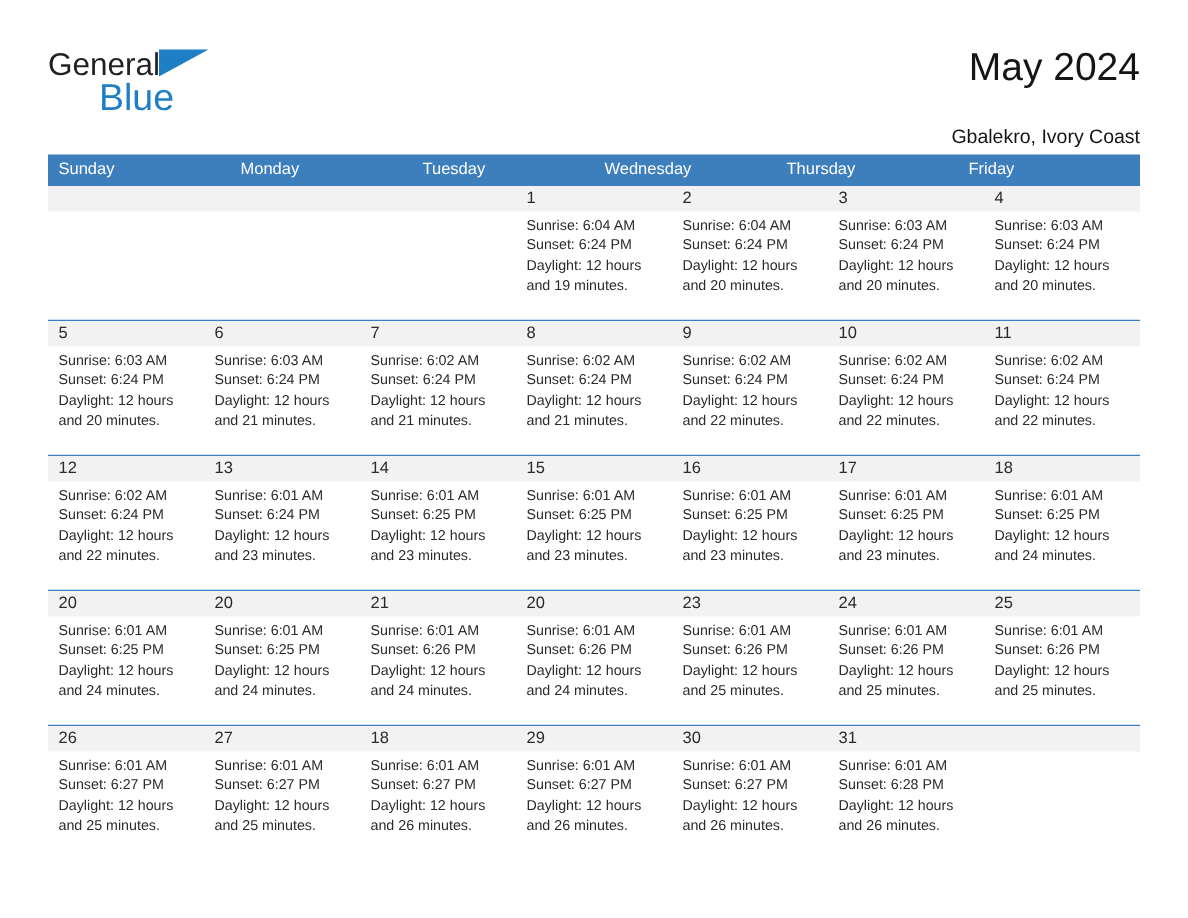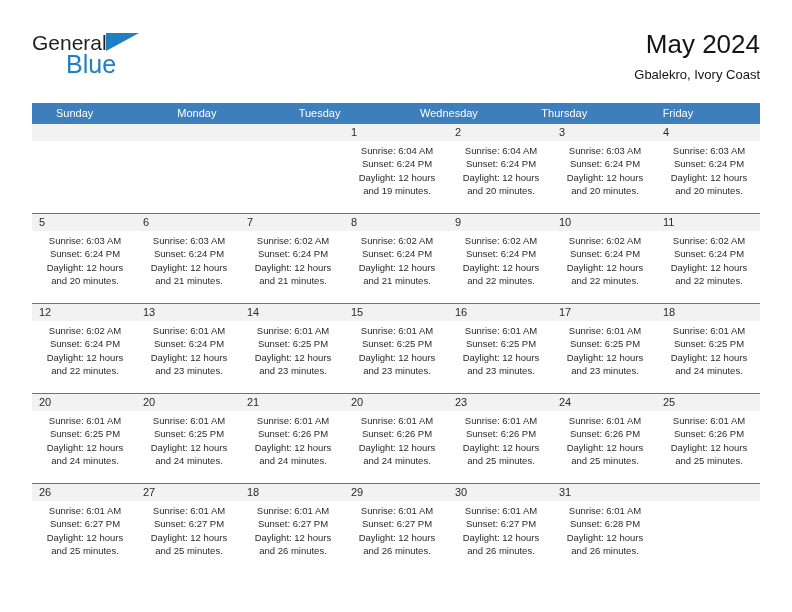--- a/index.html
+++ b/index.html
@@ -66,42 +66,42 @@
   .cal-title {
     font-size: 26px;
     color: #151515;
     line-height: 32px;
     white-space: nowrap;
   }
   .cal-subtitle {
     font-size: 13px;
     color: #151515;
     line-height: 20px;
-    margin-top: 5px;
+    margin-top: 21px;
     white-space: nowrap;
   }
 
   
   .calendar {
     position: absolute;
     left: 32px;
     top: 103px;
     width: 728px;
   }
   .weekday-row {
     display: flex;
     background: #3d7ebd;
     height: 21px;
   }
   .weekday {
     flex: 1 1 0;
     color: #ffffff;
     font-size: 11px;
     line-height: 21px;
-    padding-left: 24px;
+    padding-left: 7px;
     box-sizing: border-box;
     overflow: hidden;
     white-space: nowrap;
   }
   .week {
     display: flex;
     border-top: 1.5px solid #3d7ebd;
     height: 89px;
   }
   .week.first {
@@ -124,21 +124,20 @@
     box-sizing: border-box;
   }
   .day.empty .day-num-band {
     background: #f2f2f2;
   }
   .day-info {
     padding: 3px 5px 0 7px;
     font-size: 9.5px;
     line-height: 13.3px;
     color: #2b2b2b;
-    text-align: center;
   }
   .day-info div {
     white-space: nowrap;
   }
 </style>
 </head>
 <body>
 
 <div class="page">
 

